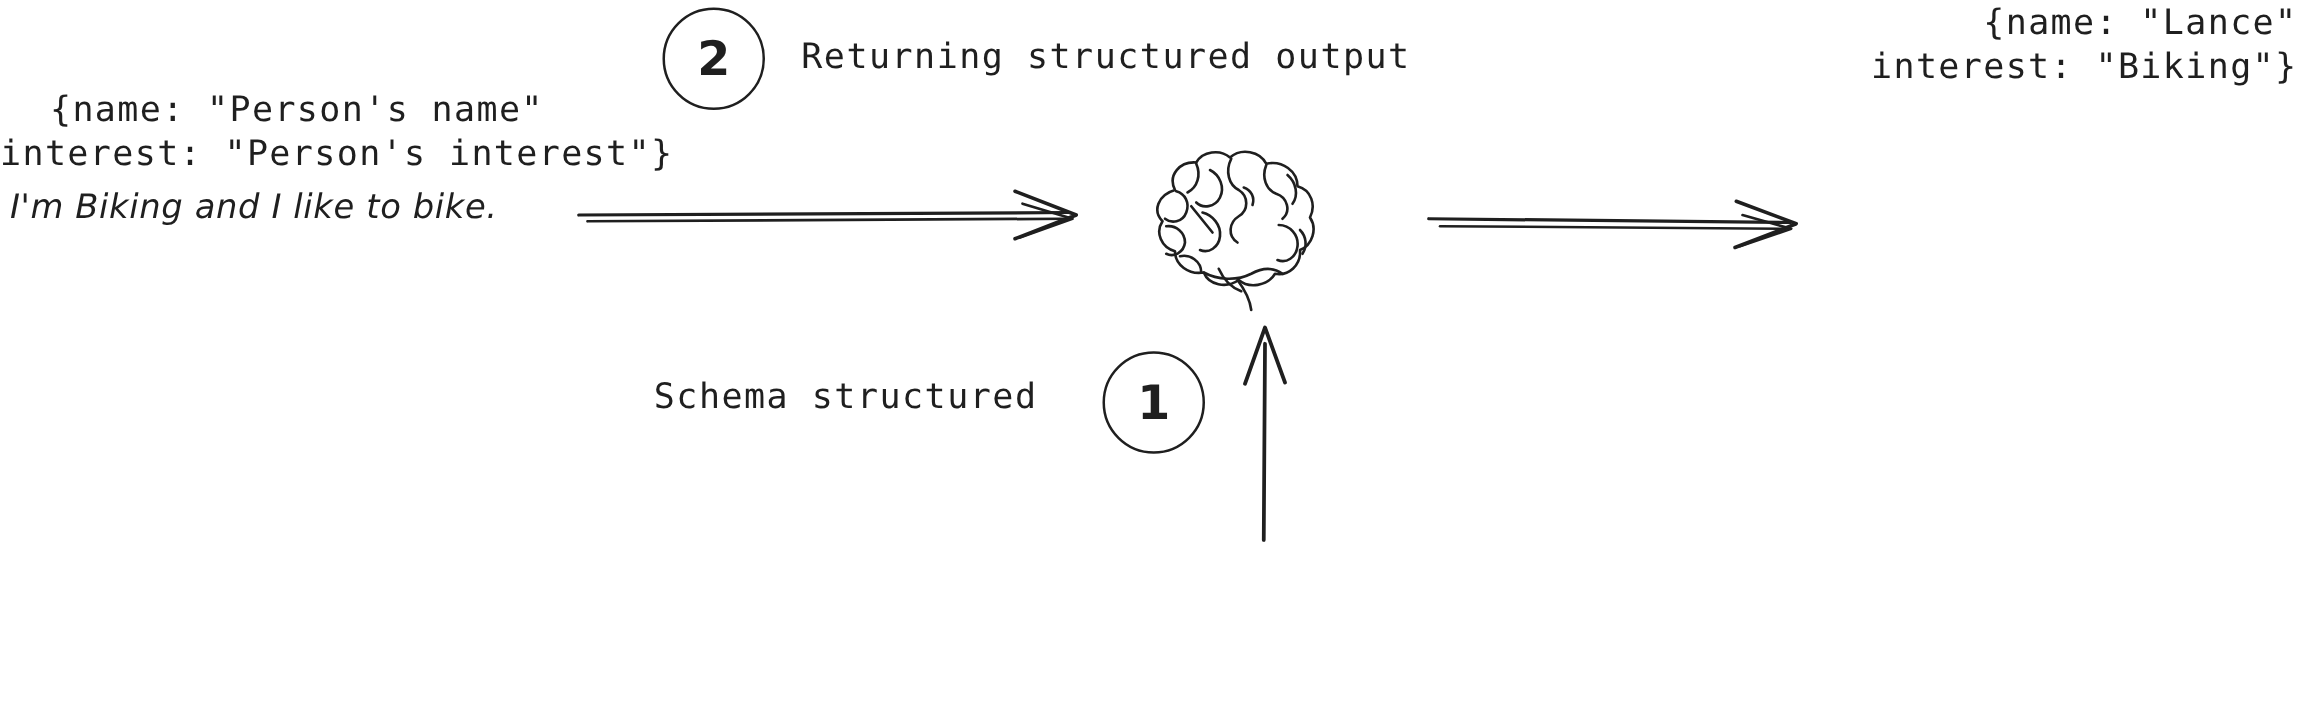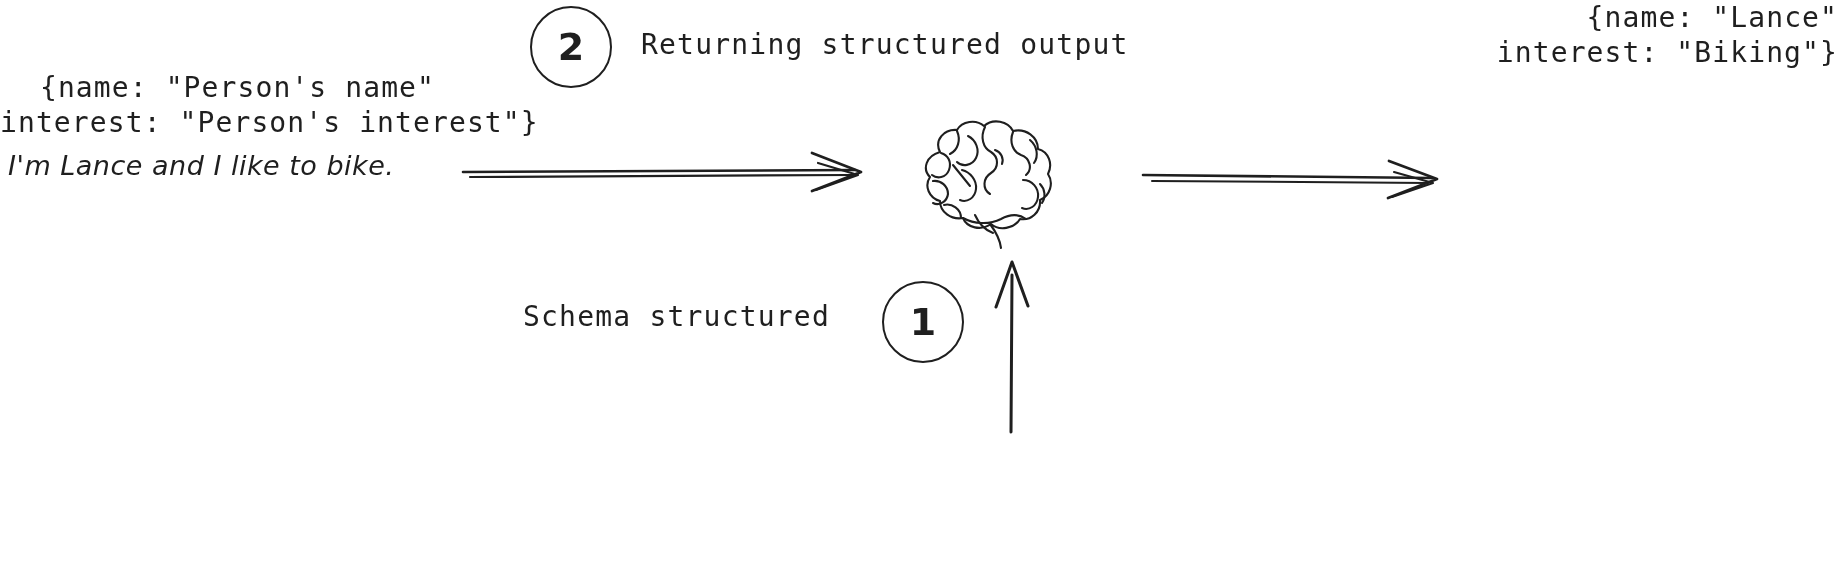--- a/index.html
+++ b/index.html
@@ -169,21 +169,21 @@
 
       <path d="M963 218 C974 224 989 225 1001 219 C1010 214 1019 214 1026 219"></path>
       <path d="M990 224 C996 232 1000 240 1001 248"></path>
       <path d="M975 215 C979 224 985 230 993 233"></path>
 
       <path d="M953 165 L970 186"></path>
       <path d="M995 150 C1001 152 1004 158 1002 164"></path>
     </g>
   </svg>
 
-  <div class="handwritten" id="input-text">I'm Lance and I like to bike.</div>
+  <div class="handwritten" id="input-text">I'm Biking and I like to bike.</div>
 
   <div class="step-circle" id="step-circle-2">2</div>
 
   <div class="mono" id="step2-label">Returning structured output</div>
 
   <div class="step-circle" id="step-circle-1">1</div>
 
   <div class="mono" id="schema-label">Schema structured</div>
 
   <div id="output-block">

